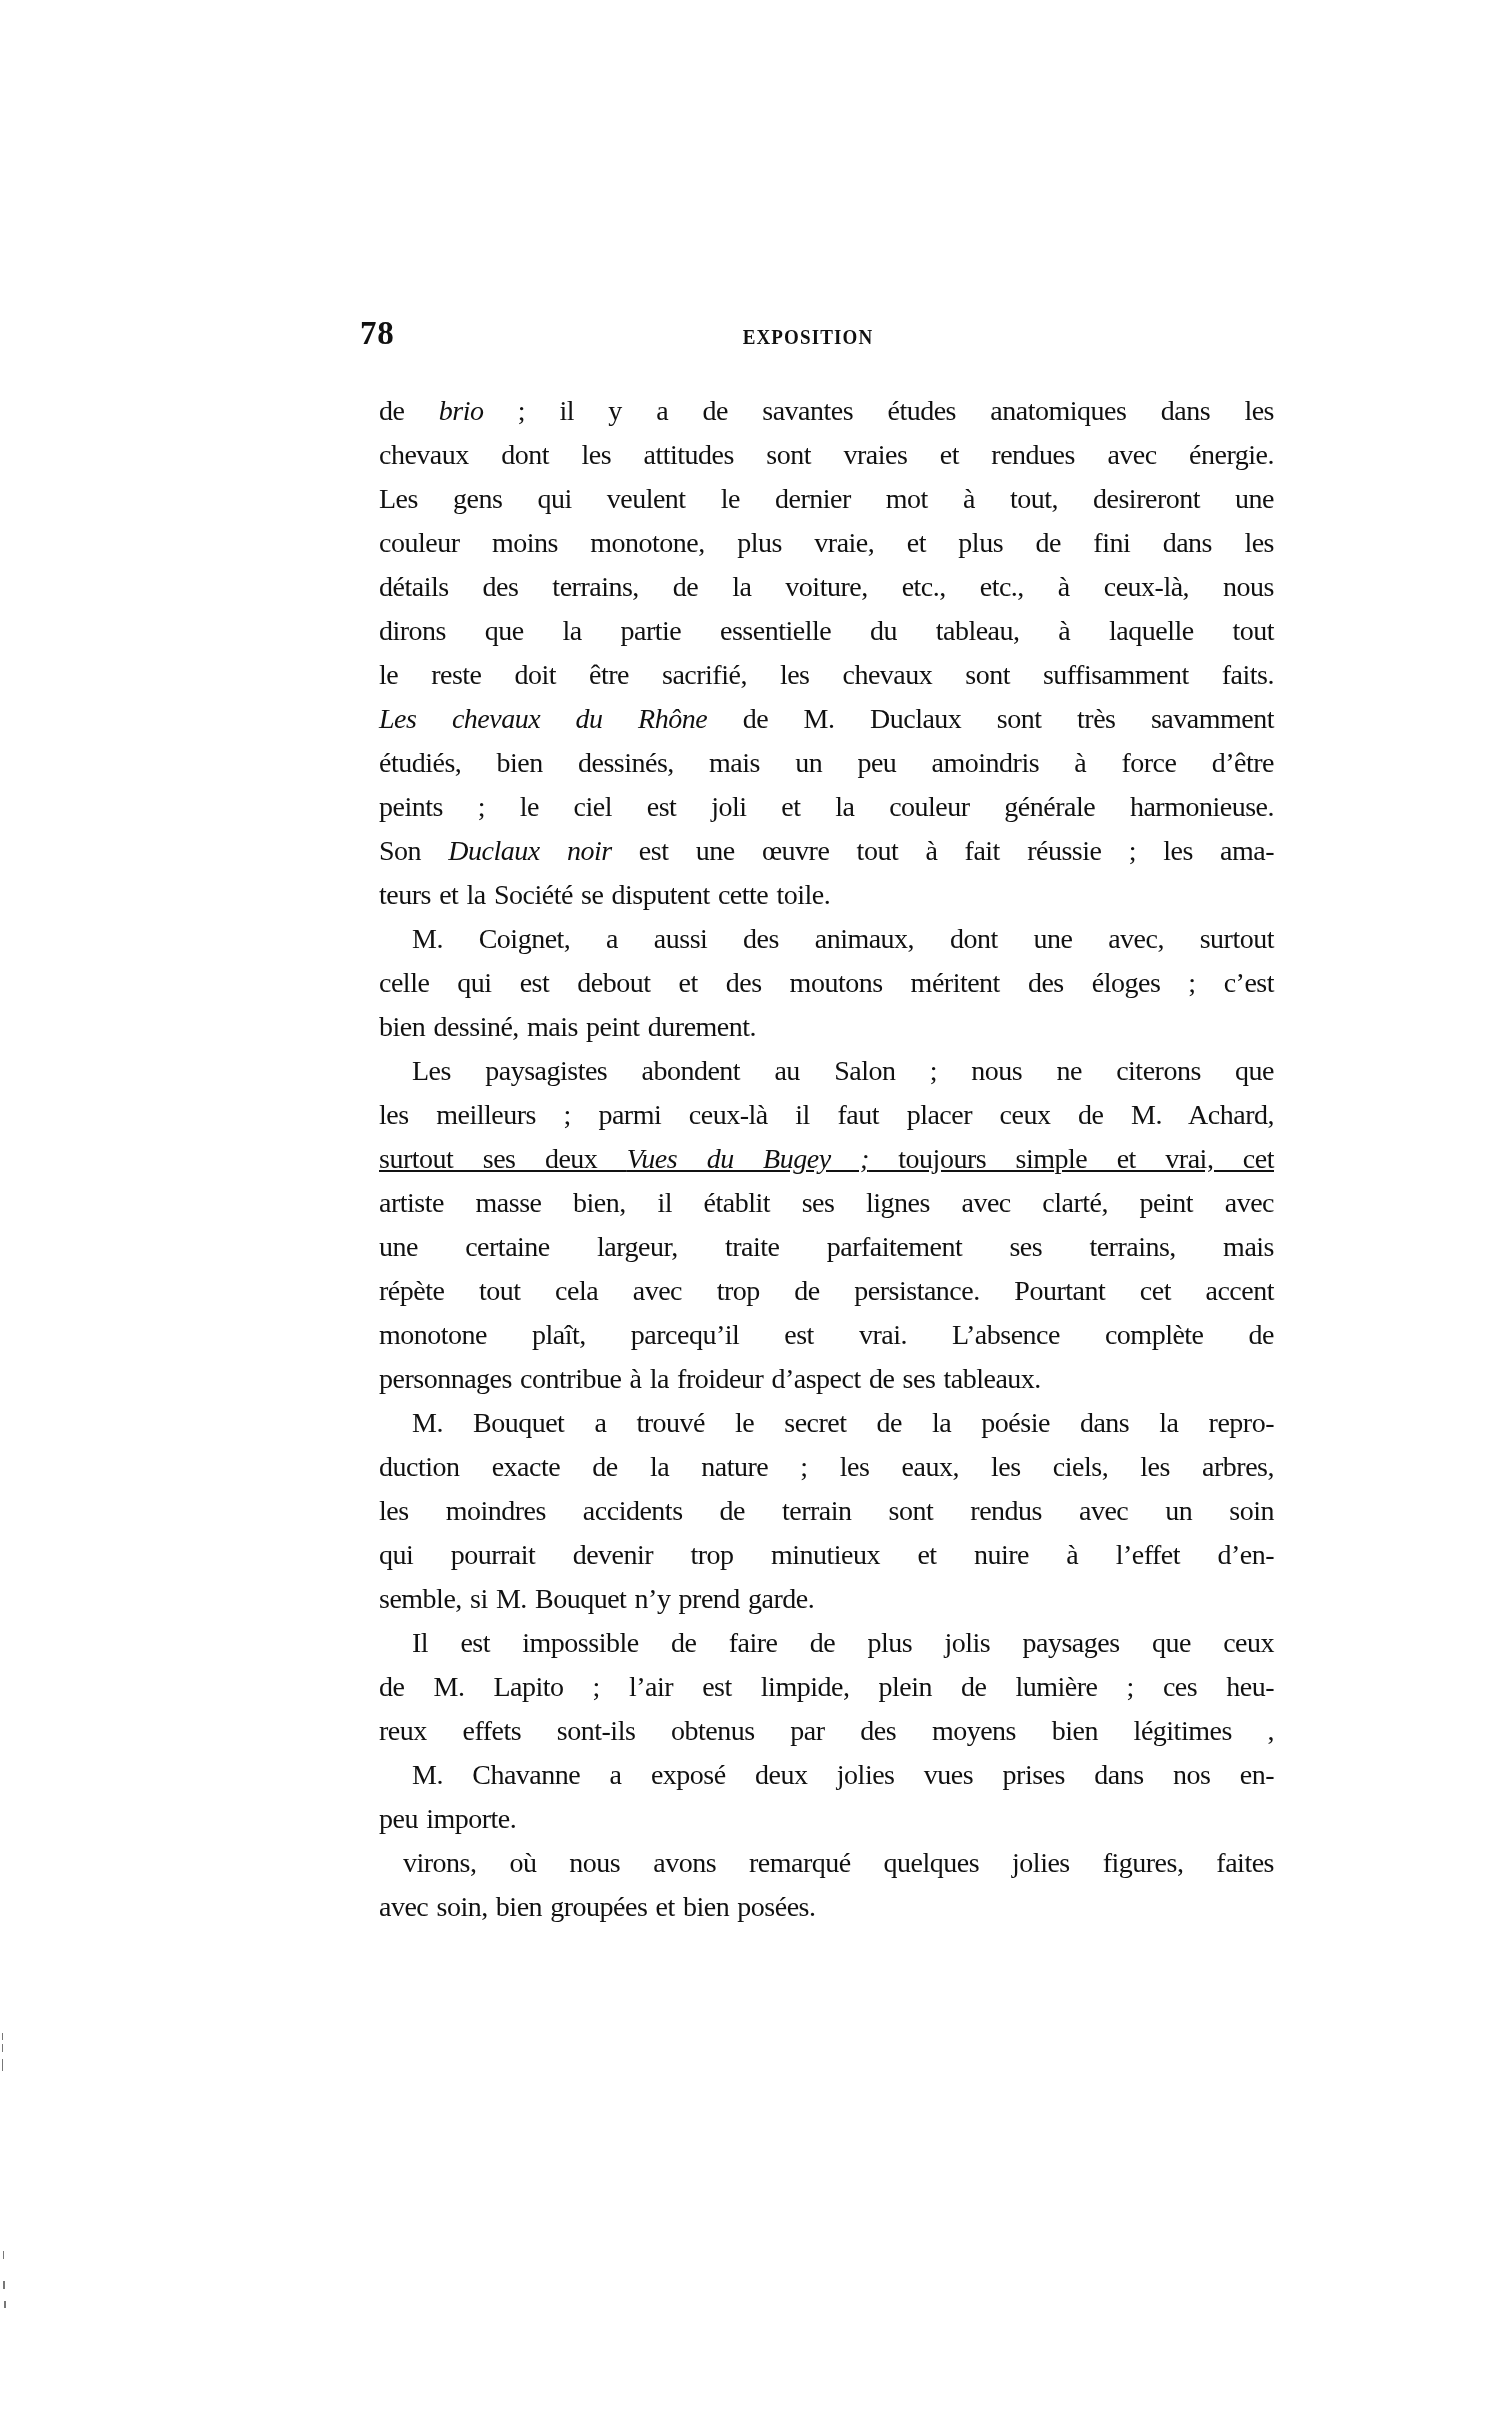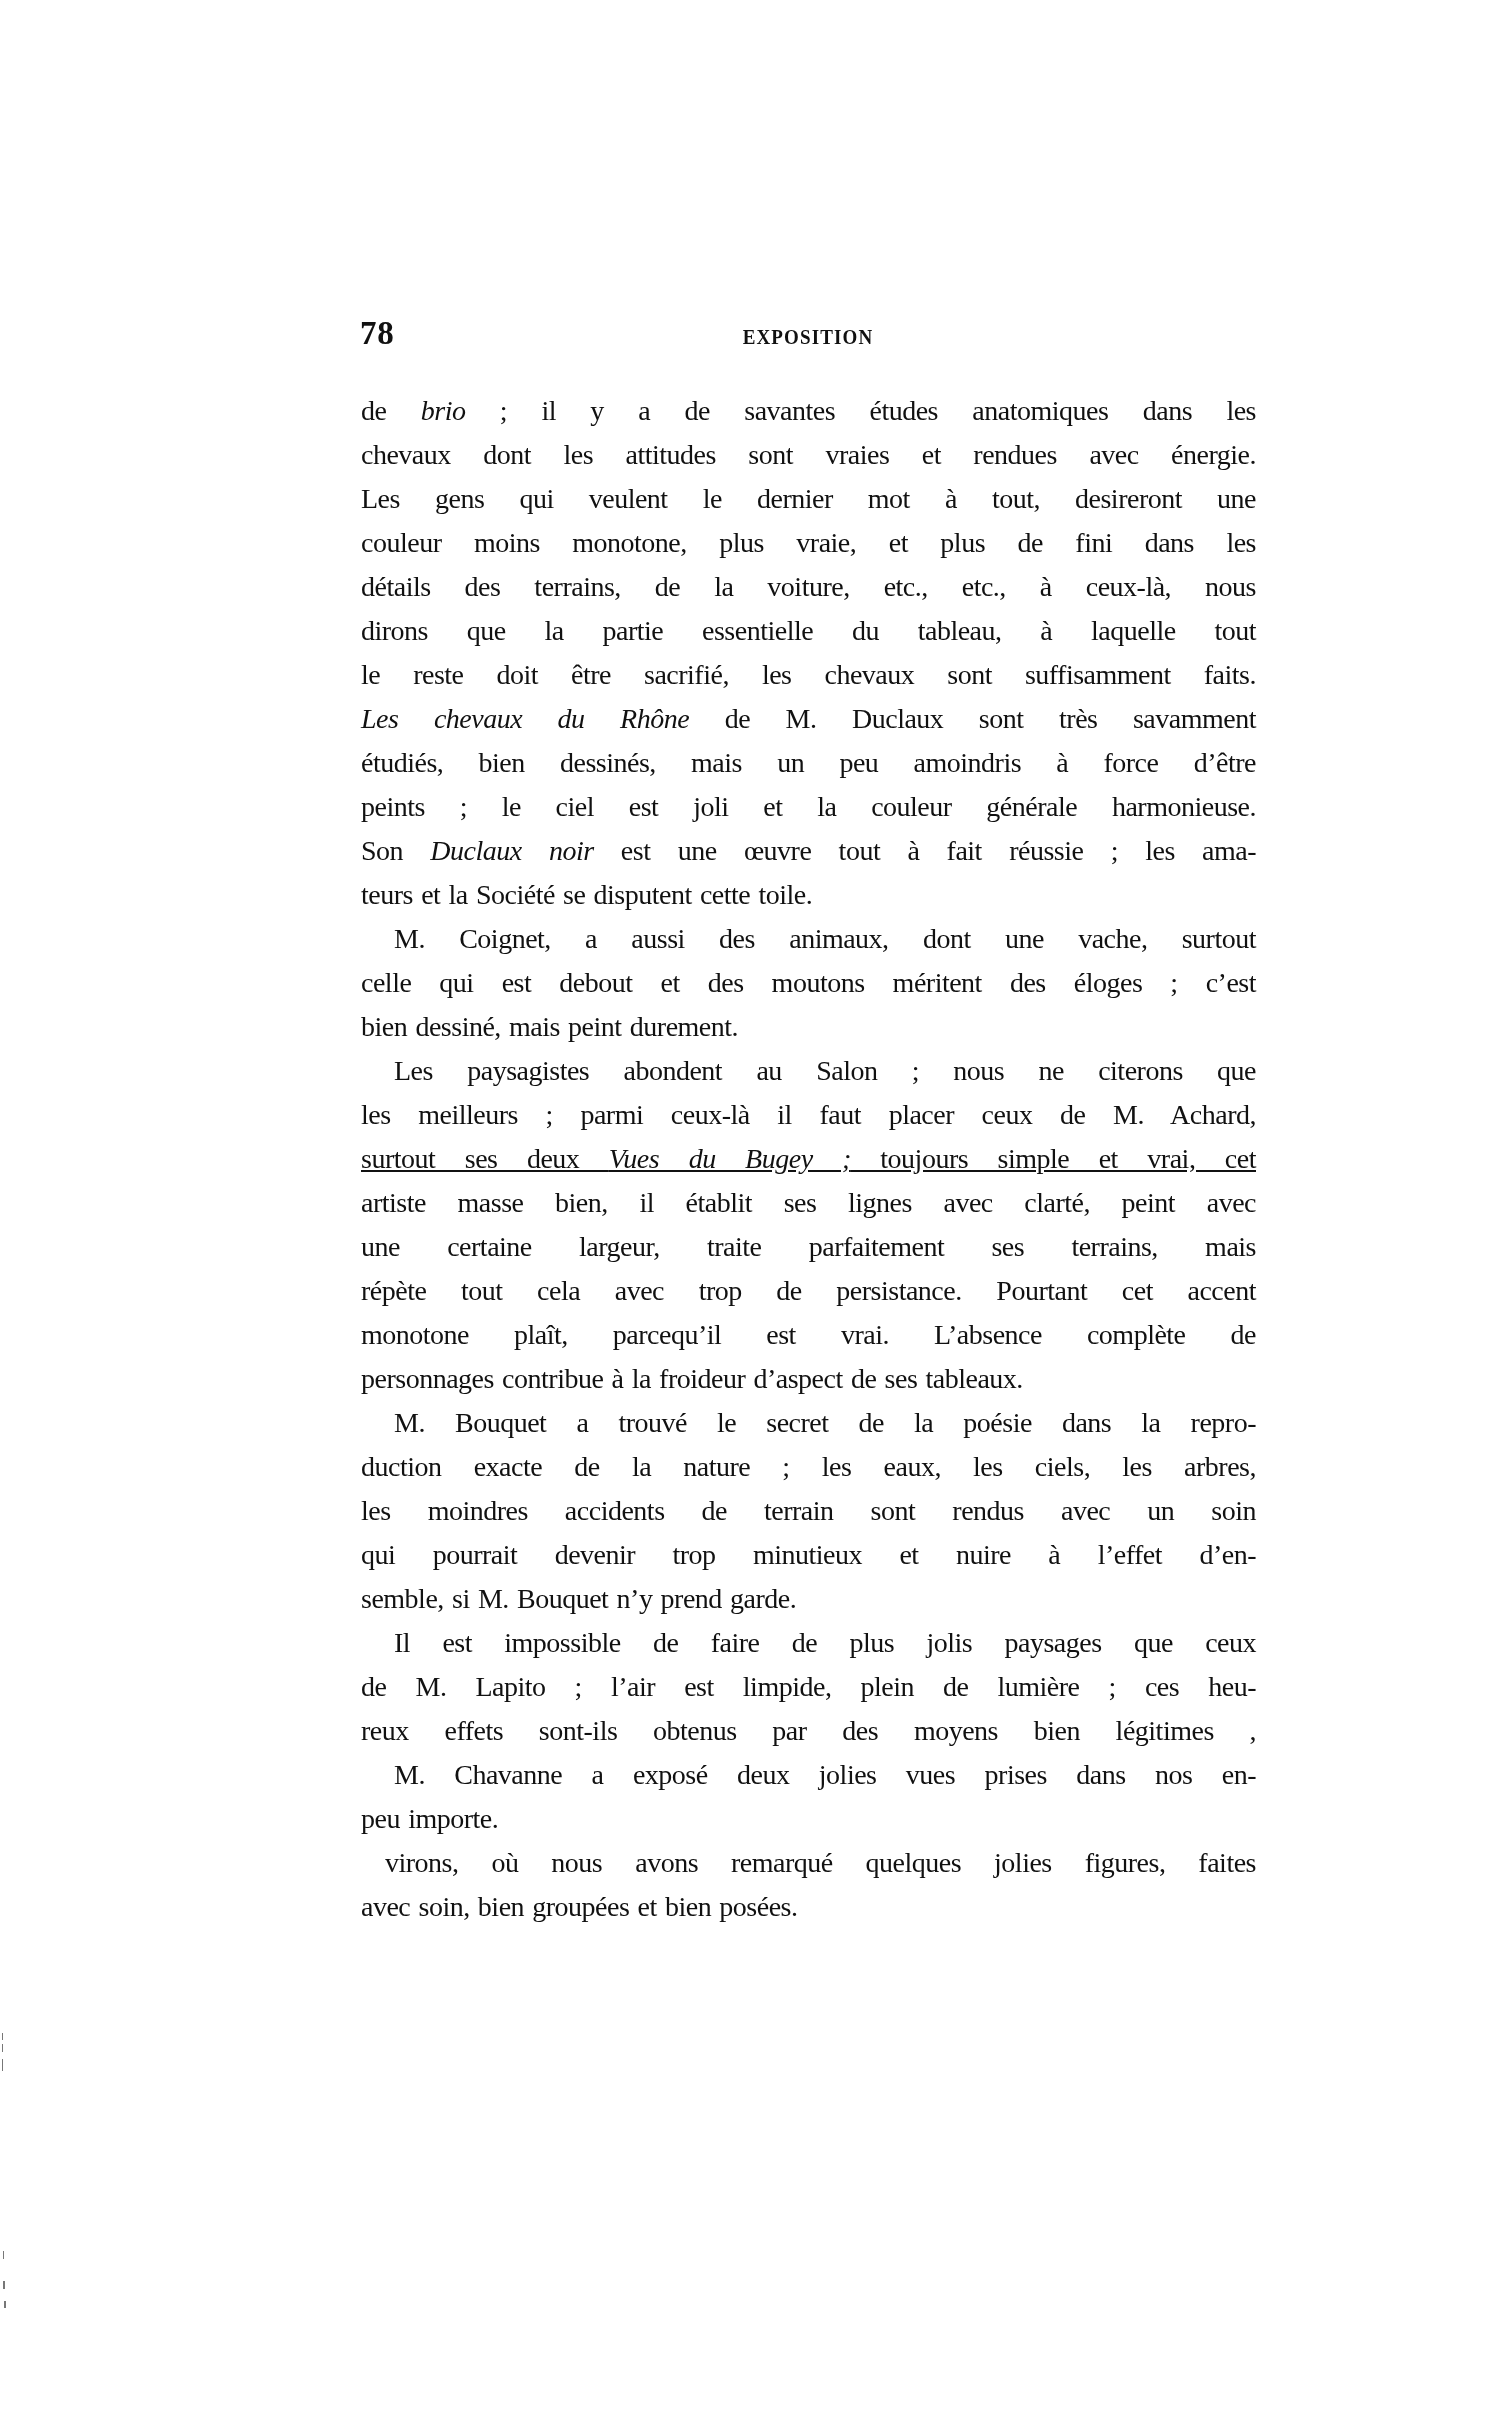--- a/index.html
+++ b/index.html
@@ -45,21 +45,21 @@
     top: 6.6px;
     text-align: center;
     font-size: 20.7px;
     line-height: 30px;
     letter-spacing: 1.2px;
     font-weight: bold;
     transform: scaleX(0.92);
   }
   .body-text {
     position: absolute;
-    left: 361px;
+    left: 379px;
     top: 389px;
     width: 895px;
   }
   .line {
     display: block;
     height: 44px;
     line-height: 44px;
     font-size: 28px;
     white-space: nowrap;
     text-align: justify;
@@ -134,21 +134,21 @@
       <div class="line">
         <span class="inner" style="white-space: normal; display: block;"><span>peints ; le ciel est joli et la couleur générale harmonieuse.</span></span>
       </div>
       <div class="line">
         <span class="inner" style="white-space: normal; display: block;"><span>Son </span><i>Duclaux noir</i><span> est une œuvre tout à fait réussie ; les ama-</span></span>
       </div>
       <div class="line last">
         <span class="inner" style="white-space: normal; display: block;"><span>teurs et la Société se disputent cette toile.</span></span>
       </div>
       <div class="line indent">
-        <span class="inner" style="white-space: normal; display: block;"><span>M. Coignet, a aussi des animaux, dont une vache, surtout</span></span>
+        <span class="inner" style="white-space: normal; display: block;"><span>M. Coignet, a aussi des animaux, dont une avec, surtout</span></span>
       </div>
       <div class="line">
         <span class="inner" style="white-space: normal; display: block;"><span>celle qui est debout et des moutons méritent des éloges ; c’est</span></span>
       </div>
       <div class="line last">
         <span class="inner" style="white-space: normal; display: block;"><span>bien dessiné, mais peint durement.</span></span>
       </div>
       <div class="line indent">
         <span class="inner" style="white-space: normal; display: block;"><span>Les paysagistes abondent au Salon ; nous ne citerons que</span></span>
       </div>

